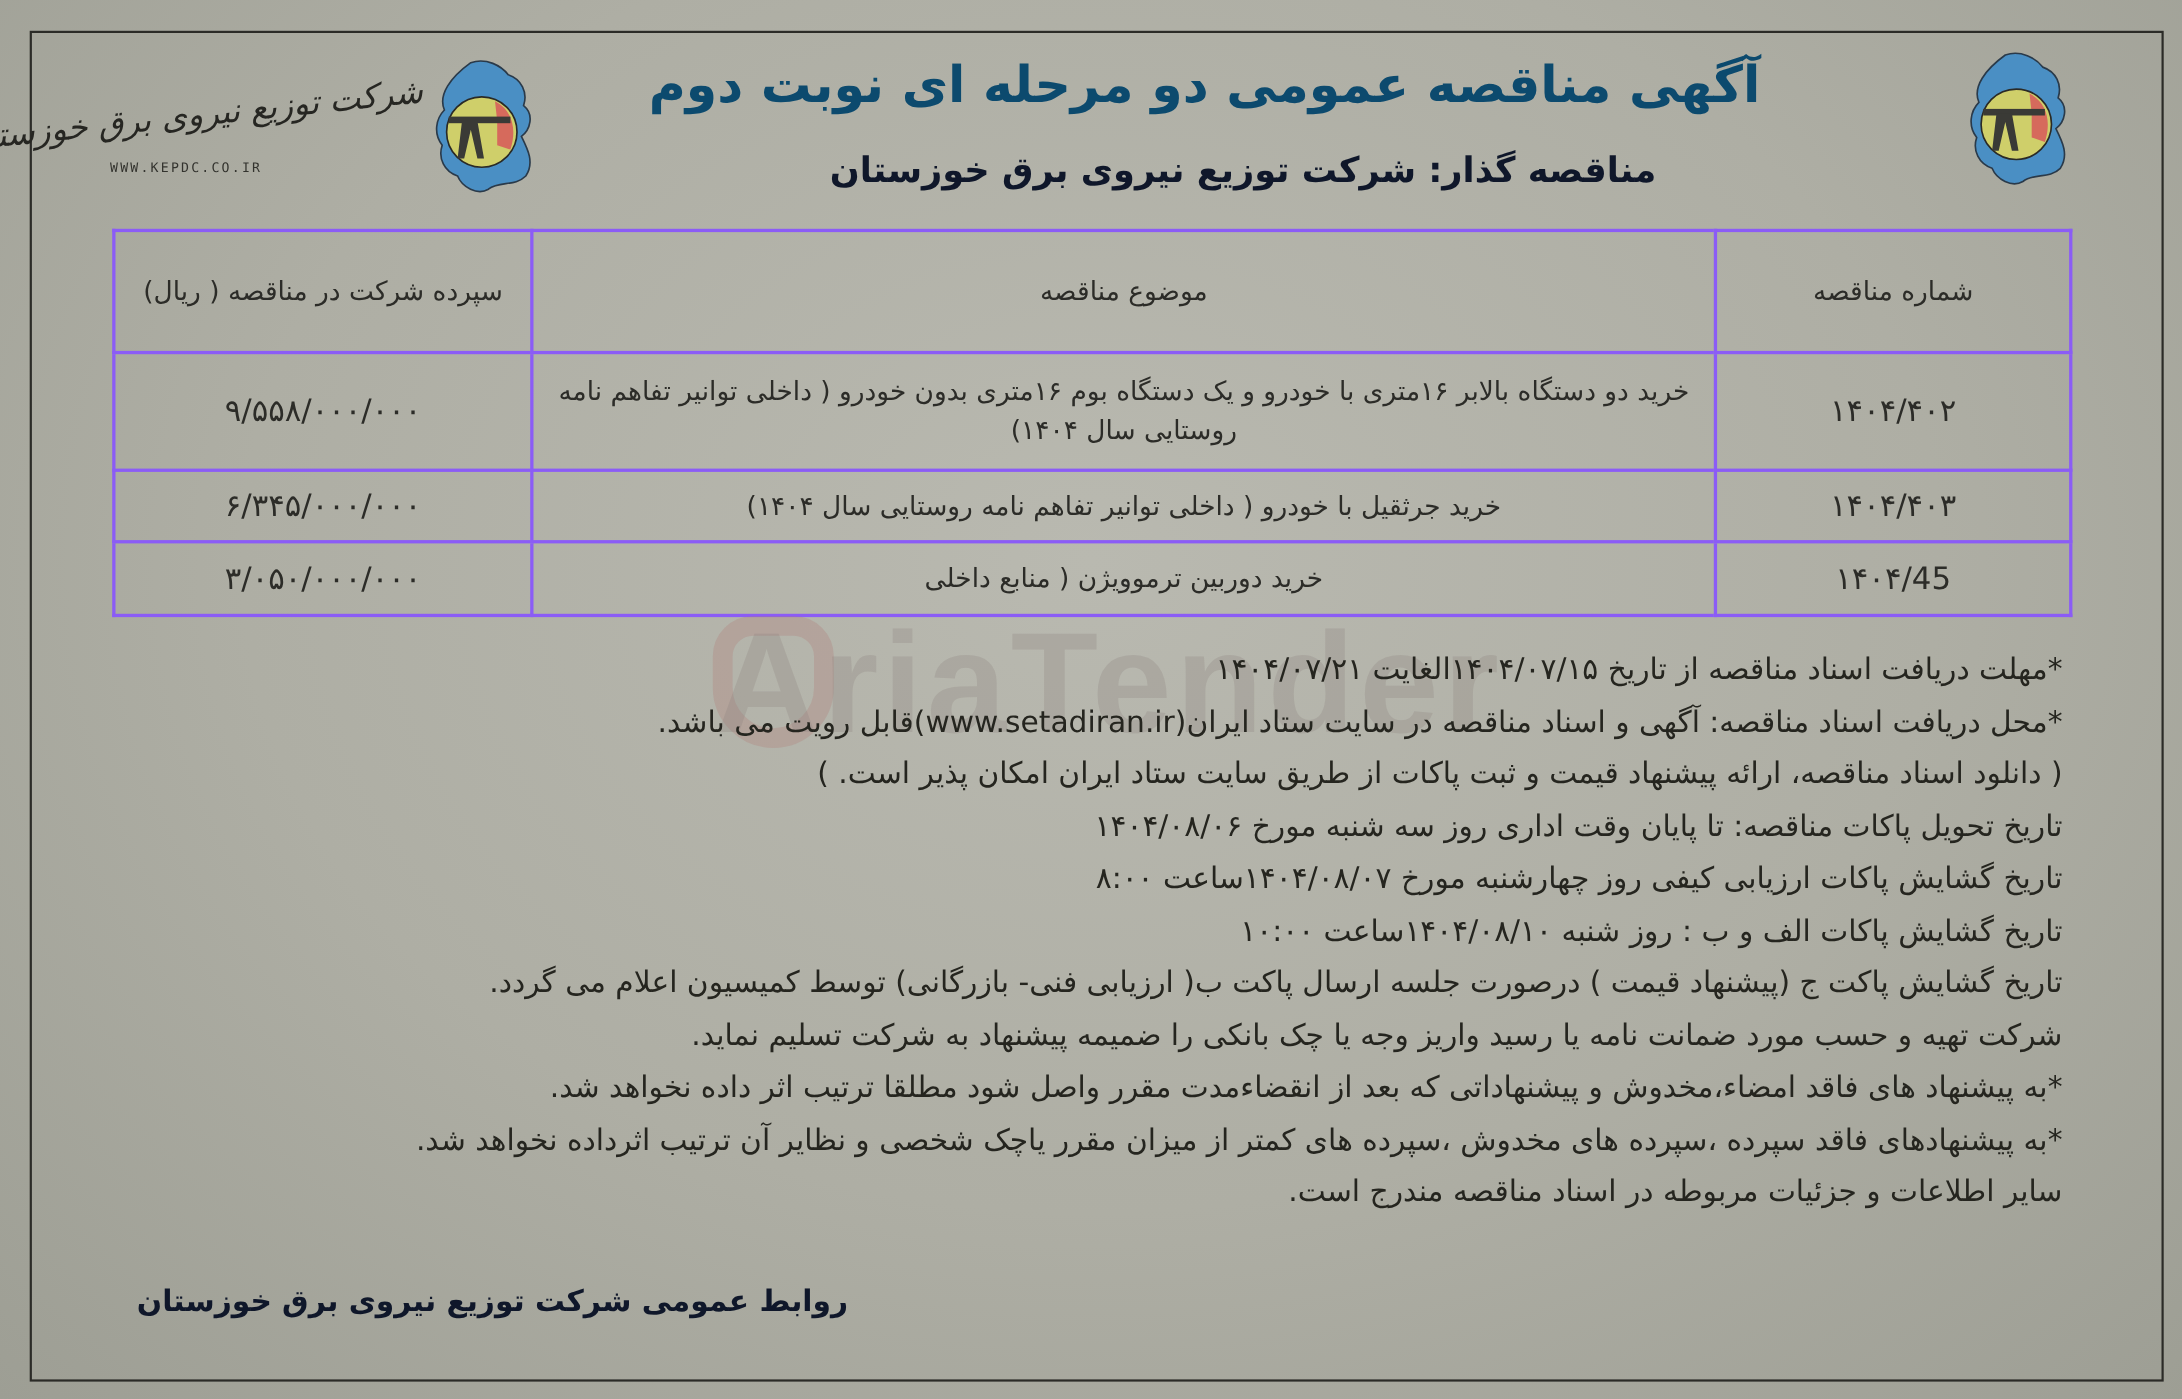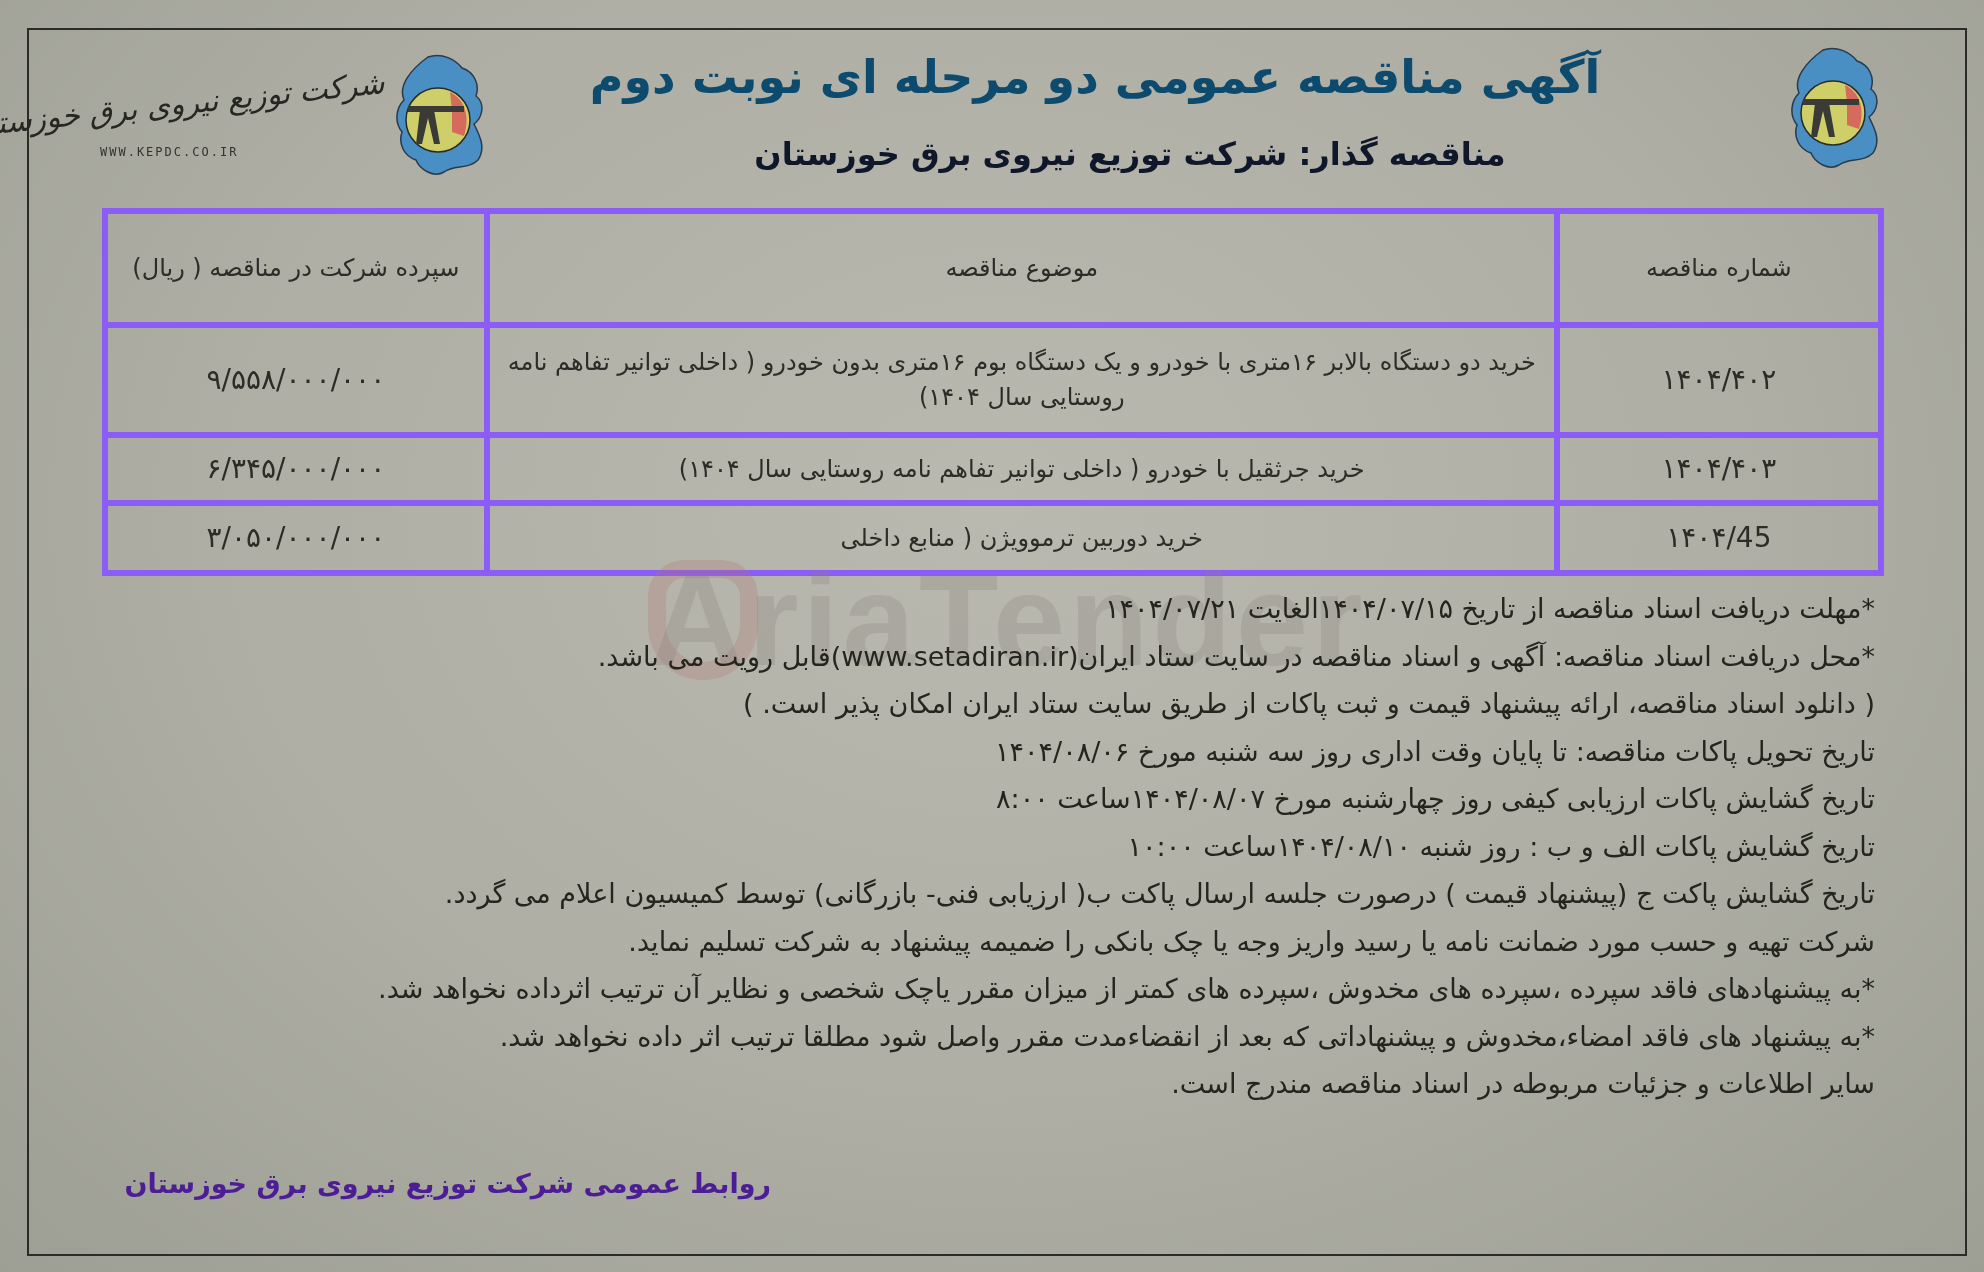--- a/index.html
+++ b/index.html
@@ -47,21 +47,21 @@
     font-family: "DejaVu Sans", sans-serif; font-weight: bold; font-size: 32px;
     color: #0f172a; white-space: nowrap;
   }
   
   table.tenders {
     position: absolute; left: 102px; top: 208px; width: 1782px;
     border-collapse: collapse; direction: rtl;
     font-family: "DejaVu Sans", sans-serif; font-size: 24px; color: #2c2c28;
   }
   table.tenders th, table.tenders td {
-    border: 6px solid #8b5cf6; text-align: center; vertical-align: middle;
+    border: 3px solid #8b5cf6; text-align: center; vertical-align: middle;
     font-weight: normal; padding: 4px 10px; line-height: 1.45;
   }
   table.tenders th { height: 100px; }
   .col-num { width: 310px; }
   .col-subj { width: 1105px; }
   .col-dep { width: 367px; }
   .r1 td { height: 96px; }
   .r2 td { height: 54px; }
   .r3 td { height: 56px; }
   .num { direction: ltr; unicode-bidi: embed; font-size: 28px; letter-spacing: 1px; }
@@ -82,21 +82,21 @@
     direction: rtl; text-align: right;
     font-family: "DejaVu Sans", sans-serif; font-size: 27px; color: #25251f;
     line-height: 47.5px;
   }
   .body-text .line { white-space: nowrap; }
   .body-text .line.narrow { font-size: 26px; }
   .signature {
     position: absolute; left: 112px; top: 1168px; width: 620px;
     direction: rtl; text-align: right;
     font-family: "DejaVu Sans", sans-serif; font-weight: bold; font-size: 27px;
-    color: #4c1d95; white-space: nowrap; padding-left: 39px;
+    color: #0f172a; white-space: nowrap; padding-left: 39px;
   }
 </style>
 </head>
 <body>
 
 <div class="paper"></div>
 <div class="frame"></div>
 
 <svg class="logo logo-right" viewBox="0 0 100 125">
   <path d="M38 5 C52 0 66 8 72 16 C84 20 90 32 86 44 C96 52 92 66 84 72 C90 84 96 96 88 108 C78 118 64 112 54 120 C44 126 30 118 26 108 C14 104 8 92 12 80 C4 70 6 56 14 48 C8 34 20 18 38 5 Z" fill="#4a8fc4" stroke="#2a3a4a" stroke-width="1.5"></path>
@@ -151,18 +151,18 @@
 
 <div class="body-text">
   <div class="line">*مهلت دریافت اسناد مناقصه از تاریخ ۱۴۰۴/۰۷/۱۵الغایت  ۱۴۰۴/۰۷/۲۱</div>
   <div class="line">*محل دریافت اسناد مناقصه: آگهی و اسناد مناقصه در سایت ستاد  ایران(www.setadiran.ir)قابل رویت می باشد.</div>
   <div class="line">( دانلود اسناد مناقصه، ارائه پیشنهاد قیمت و ثبت پاکات از طریق سایت ستاد ایران امکان پذیر است. )</div>
   <div class="line">تاریخ تحویل پاکات مناقصه: تا پایان وقت اداری روز  سه شنبه مورخ ۱۴۰۴/۰۸/۰۶</div>
   <div class="line">تاریخ گشایش پاکات  ارزیابی کیفی روز چهارشنبه مورخ ۱۴۰۴/۰۸/۰۷ساعت ۸:۰۰</div>
   <div class="line">تاریخ گشایش پاکات الف و ب : روز شنبه ۱۴۰۴/۰۸/۱۰ساعت ۱۰:۰۰</div>
   <div class="line">تاریخ گشایش پاکت ج (پیشنهاد قیمت ) درصورت جلسه ارسال پاکت ب( ارزیابی فنی- بازرگانی) توسط کمیسیون اعلام می گردد.</div>
   <div class="line">شرکت تهیه و حسب مورد ضمانت نامه یا رسید واریز وجه یا چک بانکی را ضمیمه پیشنهاد به شرکت تسلیم نماید.</div>
+  <div class="line">*به پیشنهاد های فاقد امضاء،مخدوش و پیشنهاداتی که بعد از انقضاءمدت مقرر واصل شود مطلقا ترتیب اثر داده نخواهد شد.</div>
   <div class="line">*به پیشنهادهای فاقد سپرده ،سپرده های مخدوش ،سپرده های کمتر از میزان مقرر یاچک شخصی و نظایر آن ترتیب اثرداده نخواهد شد.</div>
-  <div class="line">*به پیشنهاد های فاقد امضاء،مخدوش و پیشنهاداتی که بعد از انقضاءمدت مقرر واصل شود مطلقا ترتیب اثر داده نخواهد شد.</div>
   <div class="line">سایر اطلاعات و جزئیات مربوطه در اسناد مناقصه مندرج است.</div>
 </div>
 
 <div class="signature">روابط عمومی شرکت توزیع نیروی برق خوزستان</div>
 
 </body></html>

